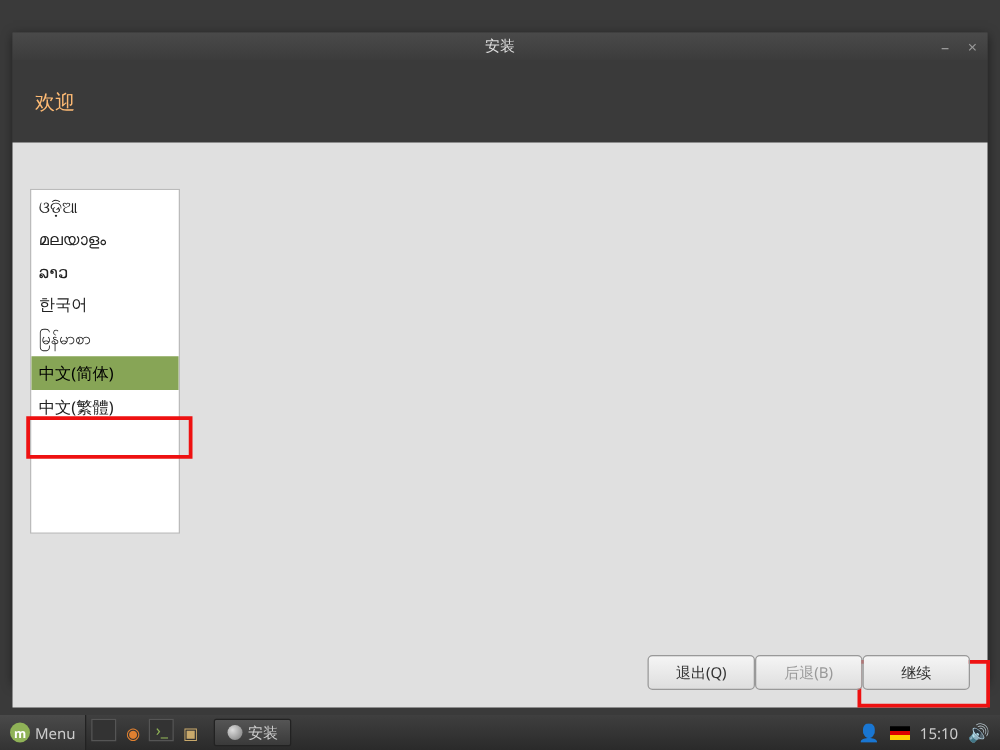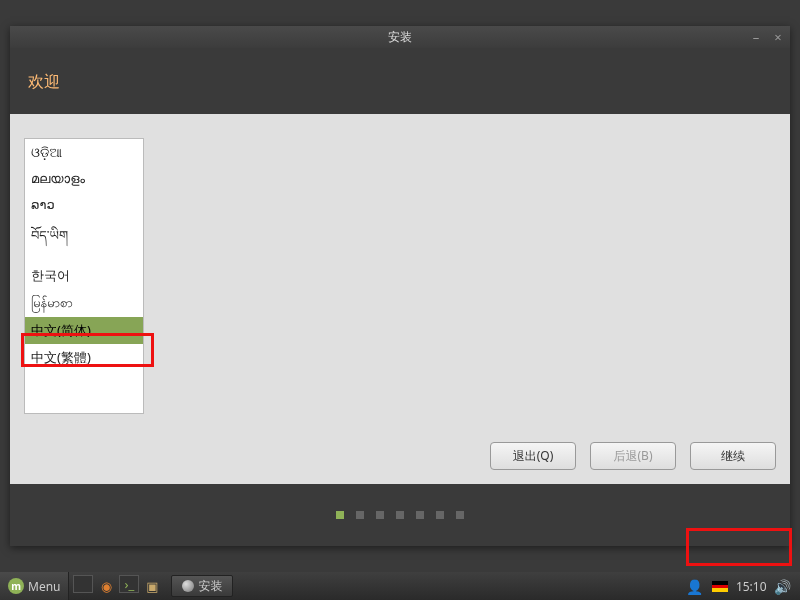--- a/index.html
+++ b/index.html
@@ -44,22 +44,22 @@
   height: 66px;
   background: #3a3a3a;
   display: flex; align-items: center;
   padding-left: 18px;
 }
 .header h1 {
   color: #fdba74; font-size: 16px; font-weight: normal;
 }
 .content {
   background: #e0e0e0;
-  height: 370px;
-  padding: 24px 14px 14px 14px;
+  height: 452px;
+  padding: 37px 14px 14px 14px;
   position: relative;
 }
 .lang-list {
   width: 120px;
   height: 276px;
   background: #fff;
   border: 1px solid #bbb;
   overflow: hidden;
 }
 .lang-list .item {
@@ -76,21 +76,21 @@
 .highlight-box {
   position: absolute;
   border: 3px solid #e11;
   pointer-events: none;
 }
 .hl-lang { left: 11px; top: 219px; width: 133px; height: 34px; }
 .hl-continue { left: 676px; top: 414px; width: 106px; height: 38px; }
 .buttons {
   position: absolute;
   right: 14px; bottom: 14px;
-  display: flex; gap: 14px;
+  display: flex; 
 }
 .btn {
   min-width: 86px; height: 28px;
   background: linear-gradient(to bottom, #f5f5f5, #dedede);
   border: 1px solid #999;
   border-radius: 4px;
   font-size: 12px;
   color: #333;
   display: flex; align-items: center; justify-content: center;
   cursor: pointer;
@@ -191,21 +191,20 @@
 
     <div class="header">
       <h1>欢迎</h1>
     </div>
 
     <div class="content">
       <div class="lang-list" id="lang-list">
           <div class="item">ଓଡ଼ିଆ</div>
           <div class="item">മലയാളം</div>
           <div class="item">ລາວ</div>
-          <div class="item">བོད་ཡིག</div>
           <div class="item">한국어</div>
           <div class="item">မြန်မာစာ</div>
           <div class="item selected">中文(简体)</div>
           <div class="item">中文(繁體)</div>
         </div>
 
       <div class="highlight-box hl-lang"></div>
       <div class="highlight-box hl-continue"></div>
 
       <div class="buttons">

